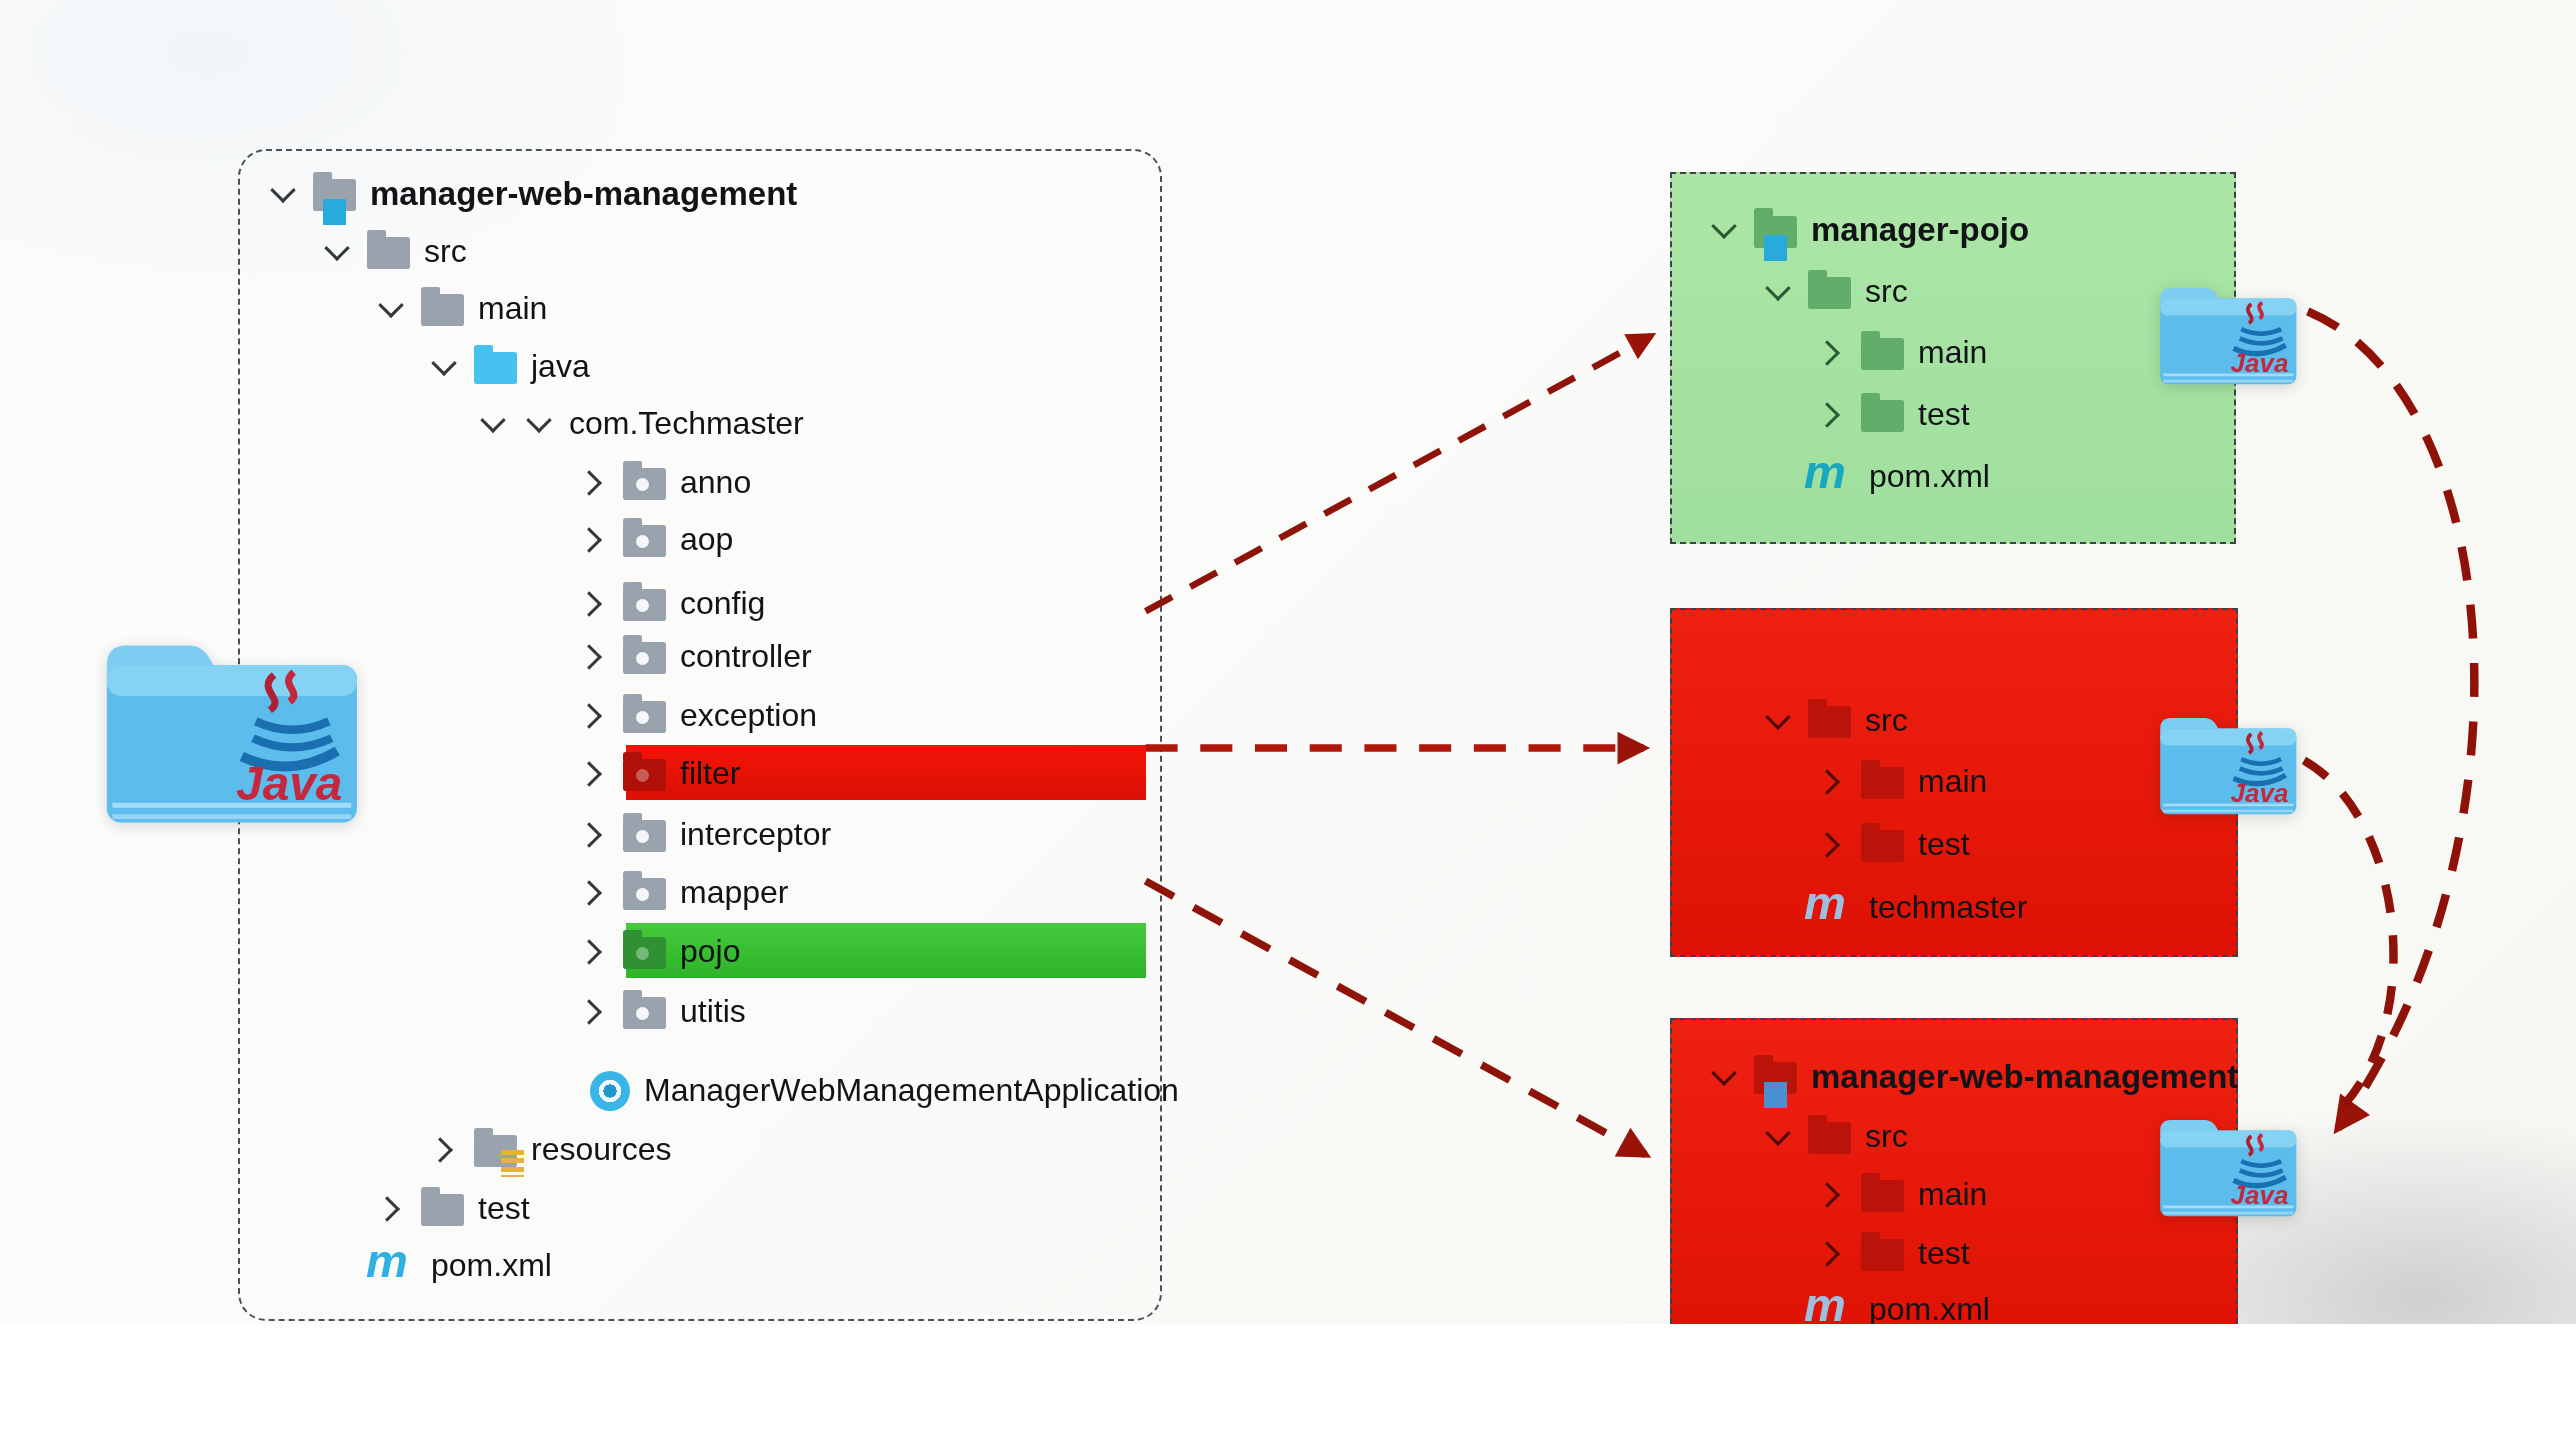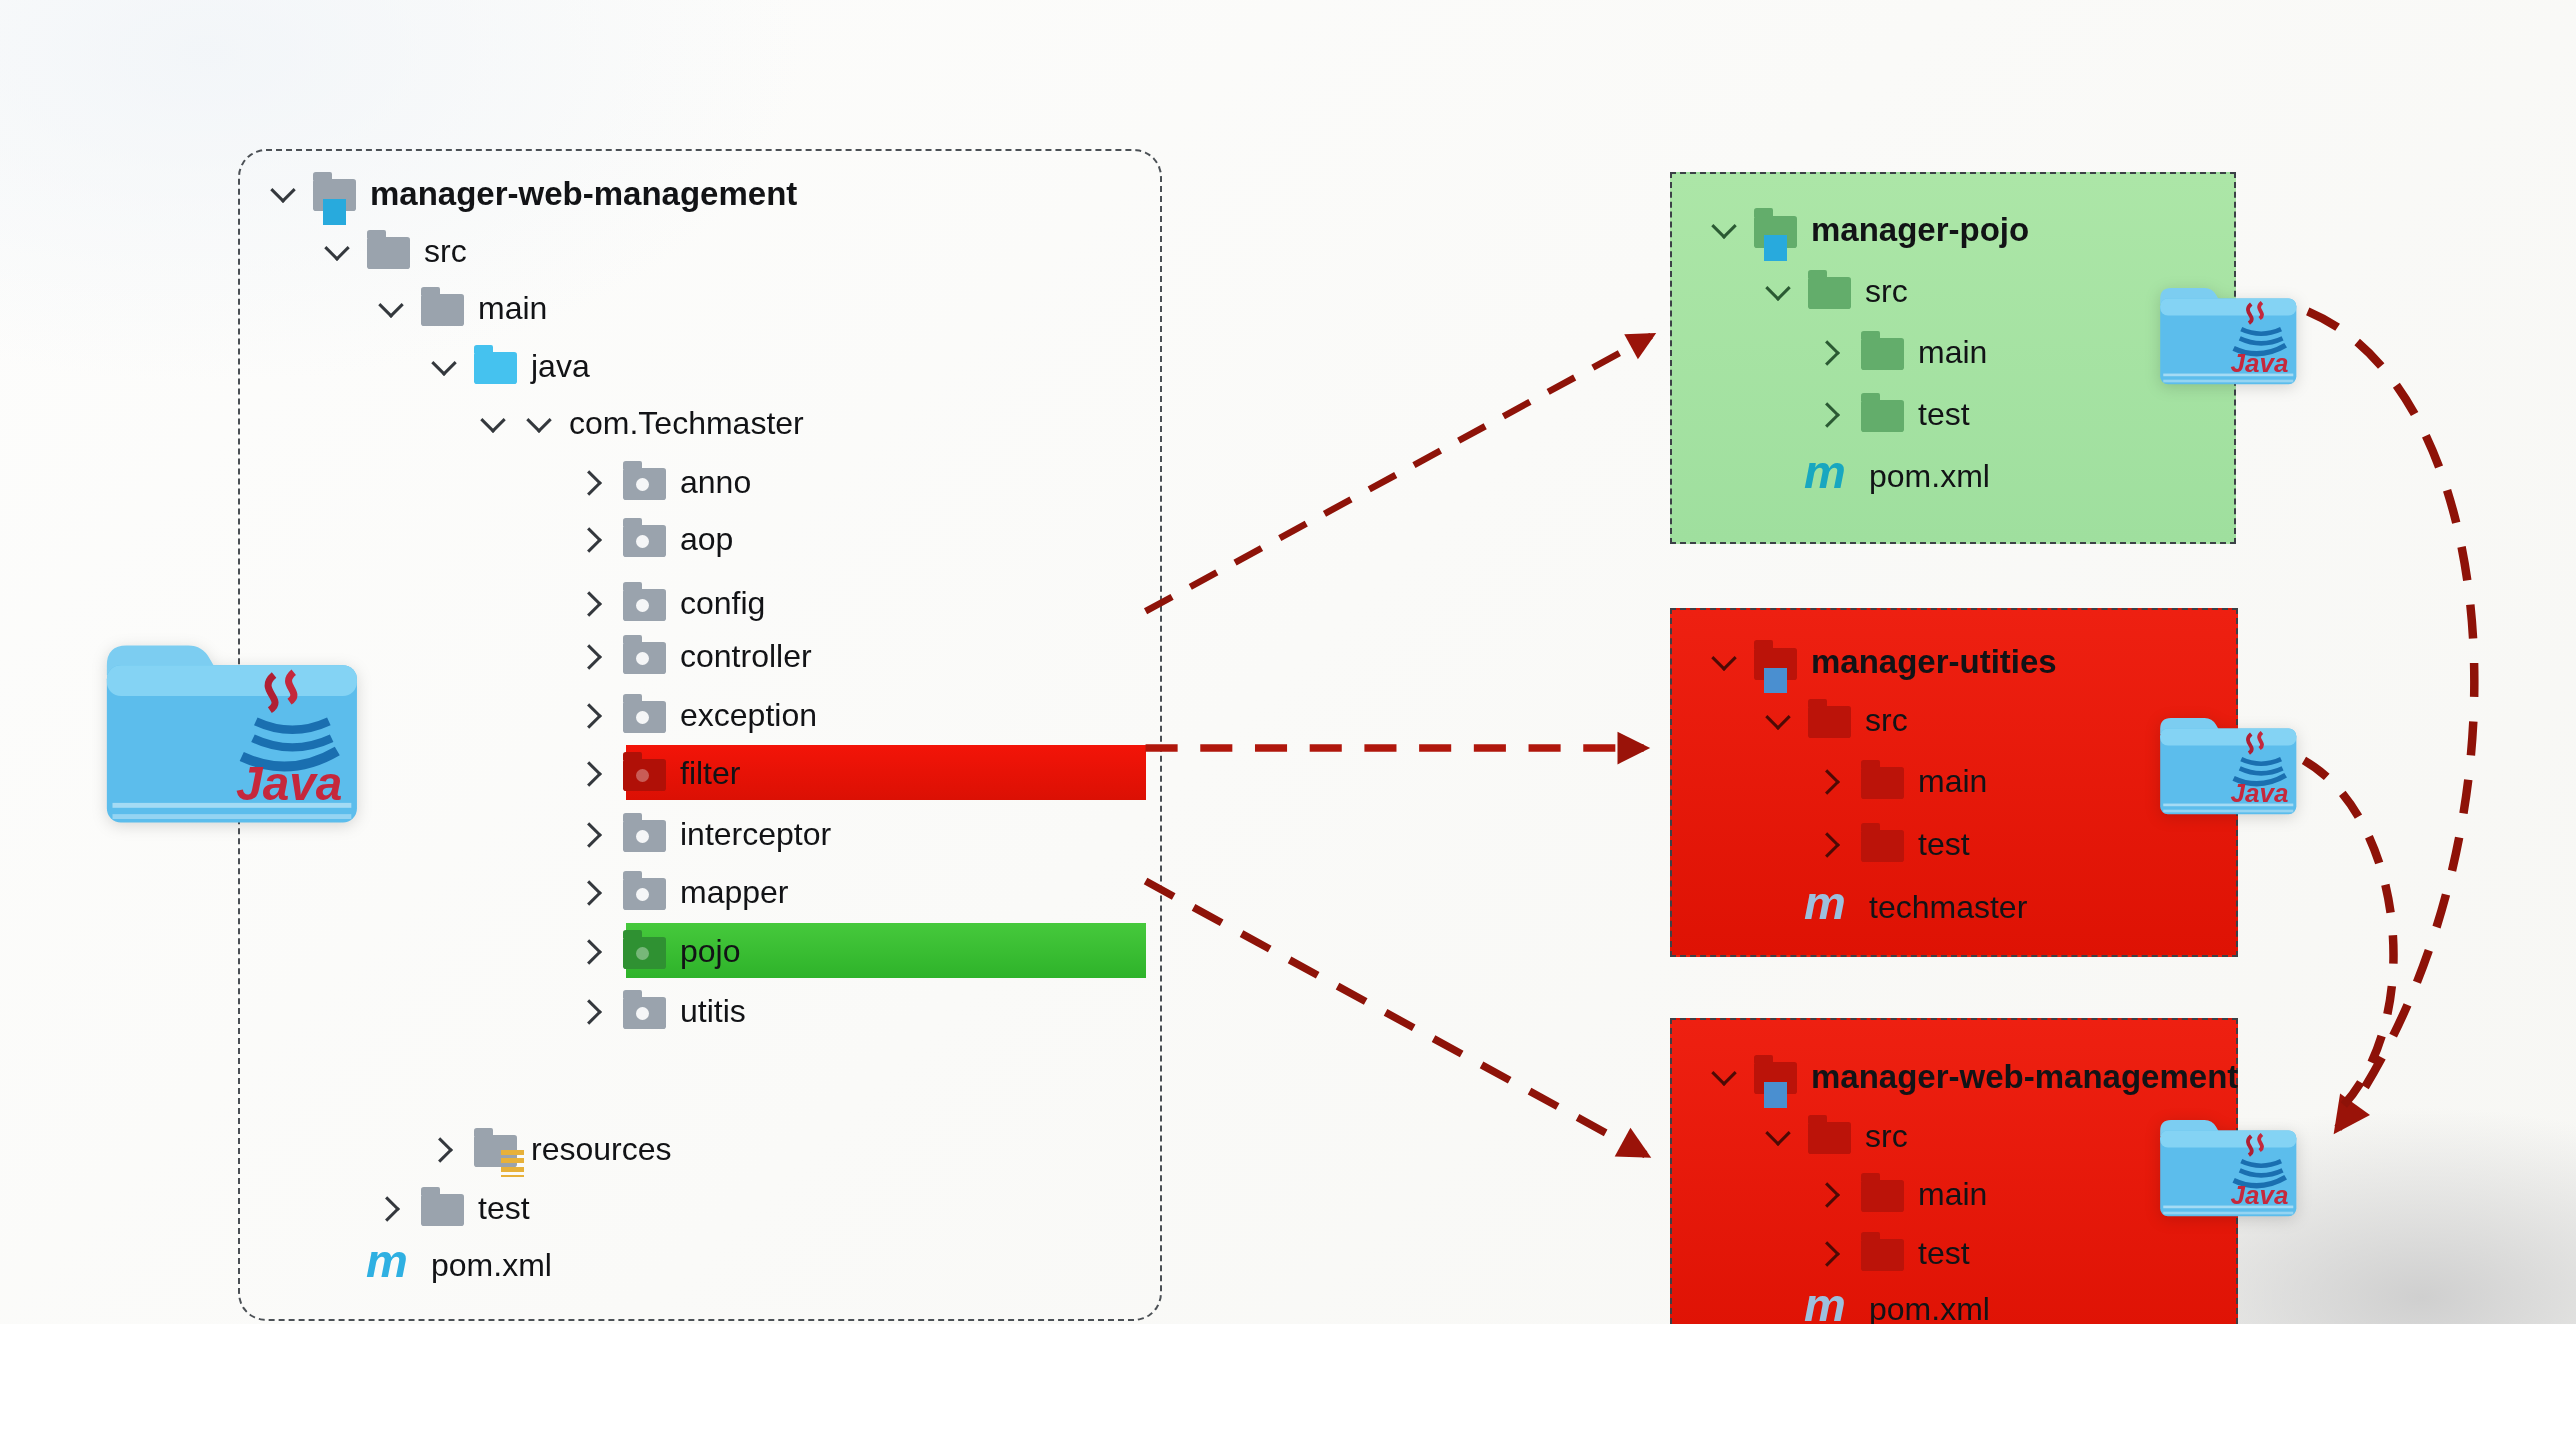--- a/index.html
+++ b/index.html
@@ -175,20 +175,24 @@
     <span class="fold greenf pkg"></span>
     <span class="lbl">pojo</span>
   </div>
   <div class="trow" style="left:577px;top:982px">
     <span class="chev-wrap">
         <i class="chev right"></i>
       </span>
     <span class="fold pkg"></span>
     <span class="lbl">utitis</span>
   </div>
+  <div class="trow" style="left:590px;top:1061px">
+    <span class="cls"></span>
+    <span class="lbl">ManagerWebManagementApplication</span>
+  </div>
   <div class="trow" style="left:428px;top:1120px">
     <span class="chev-wrap">
         <i class="chev right"></i>
       </span>
     <span class="fold res"></span>
     <span class="lbl">resources</span>
   </div>
   <div class="trow" style="left:375px;top:1179px">
     <span class="chev-wrap">
         <i class="chev right"></i>
@@ -232,29 +236,20 @@
       <span class="fold mgreen"></span>
       <span class="lbl">test</span>
     </div>
     <div class="trow" style="left:132px;top:273px">
       <span class="mvn teal">m</span>
       <span class="lbl">pom.xml</span>
     </div>
   </div>
 
   <div class="module mod-red" style="left:1670px;top:576px;width:564px;height:345px">
-    <div class="trow" style="left:36px;top:22.6px">
-      <span class="chev-wrap">
-          <i class="chev down"></i>
-        </span>
-      <span class="fold mred">
-          <i class="badge"></i>
-        </span>
-      <span class="lbl b">manager-utities</span>
-    </div>
     <div class="trow" style="left:90px;top:81px">
       <span class="chev-wrap">
           <i class="chev down"></i>
         </span>
       <span class="fold mred"></span>
       <span class="lbl">src</span>
     </div>
     <div class="trow" style="left:143px;top:142px">
       <span class="chev-wrap">
           <i class="chev right"></i>

